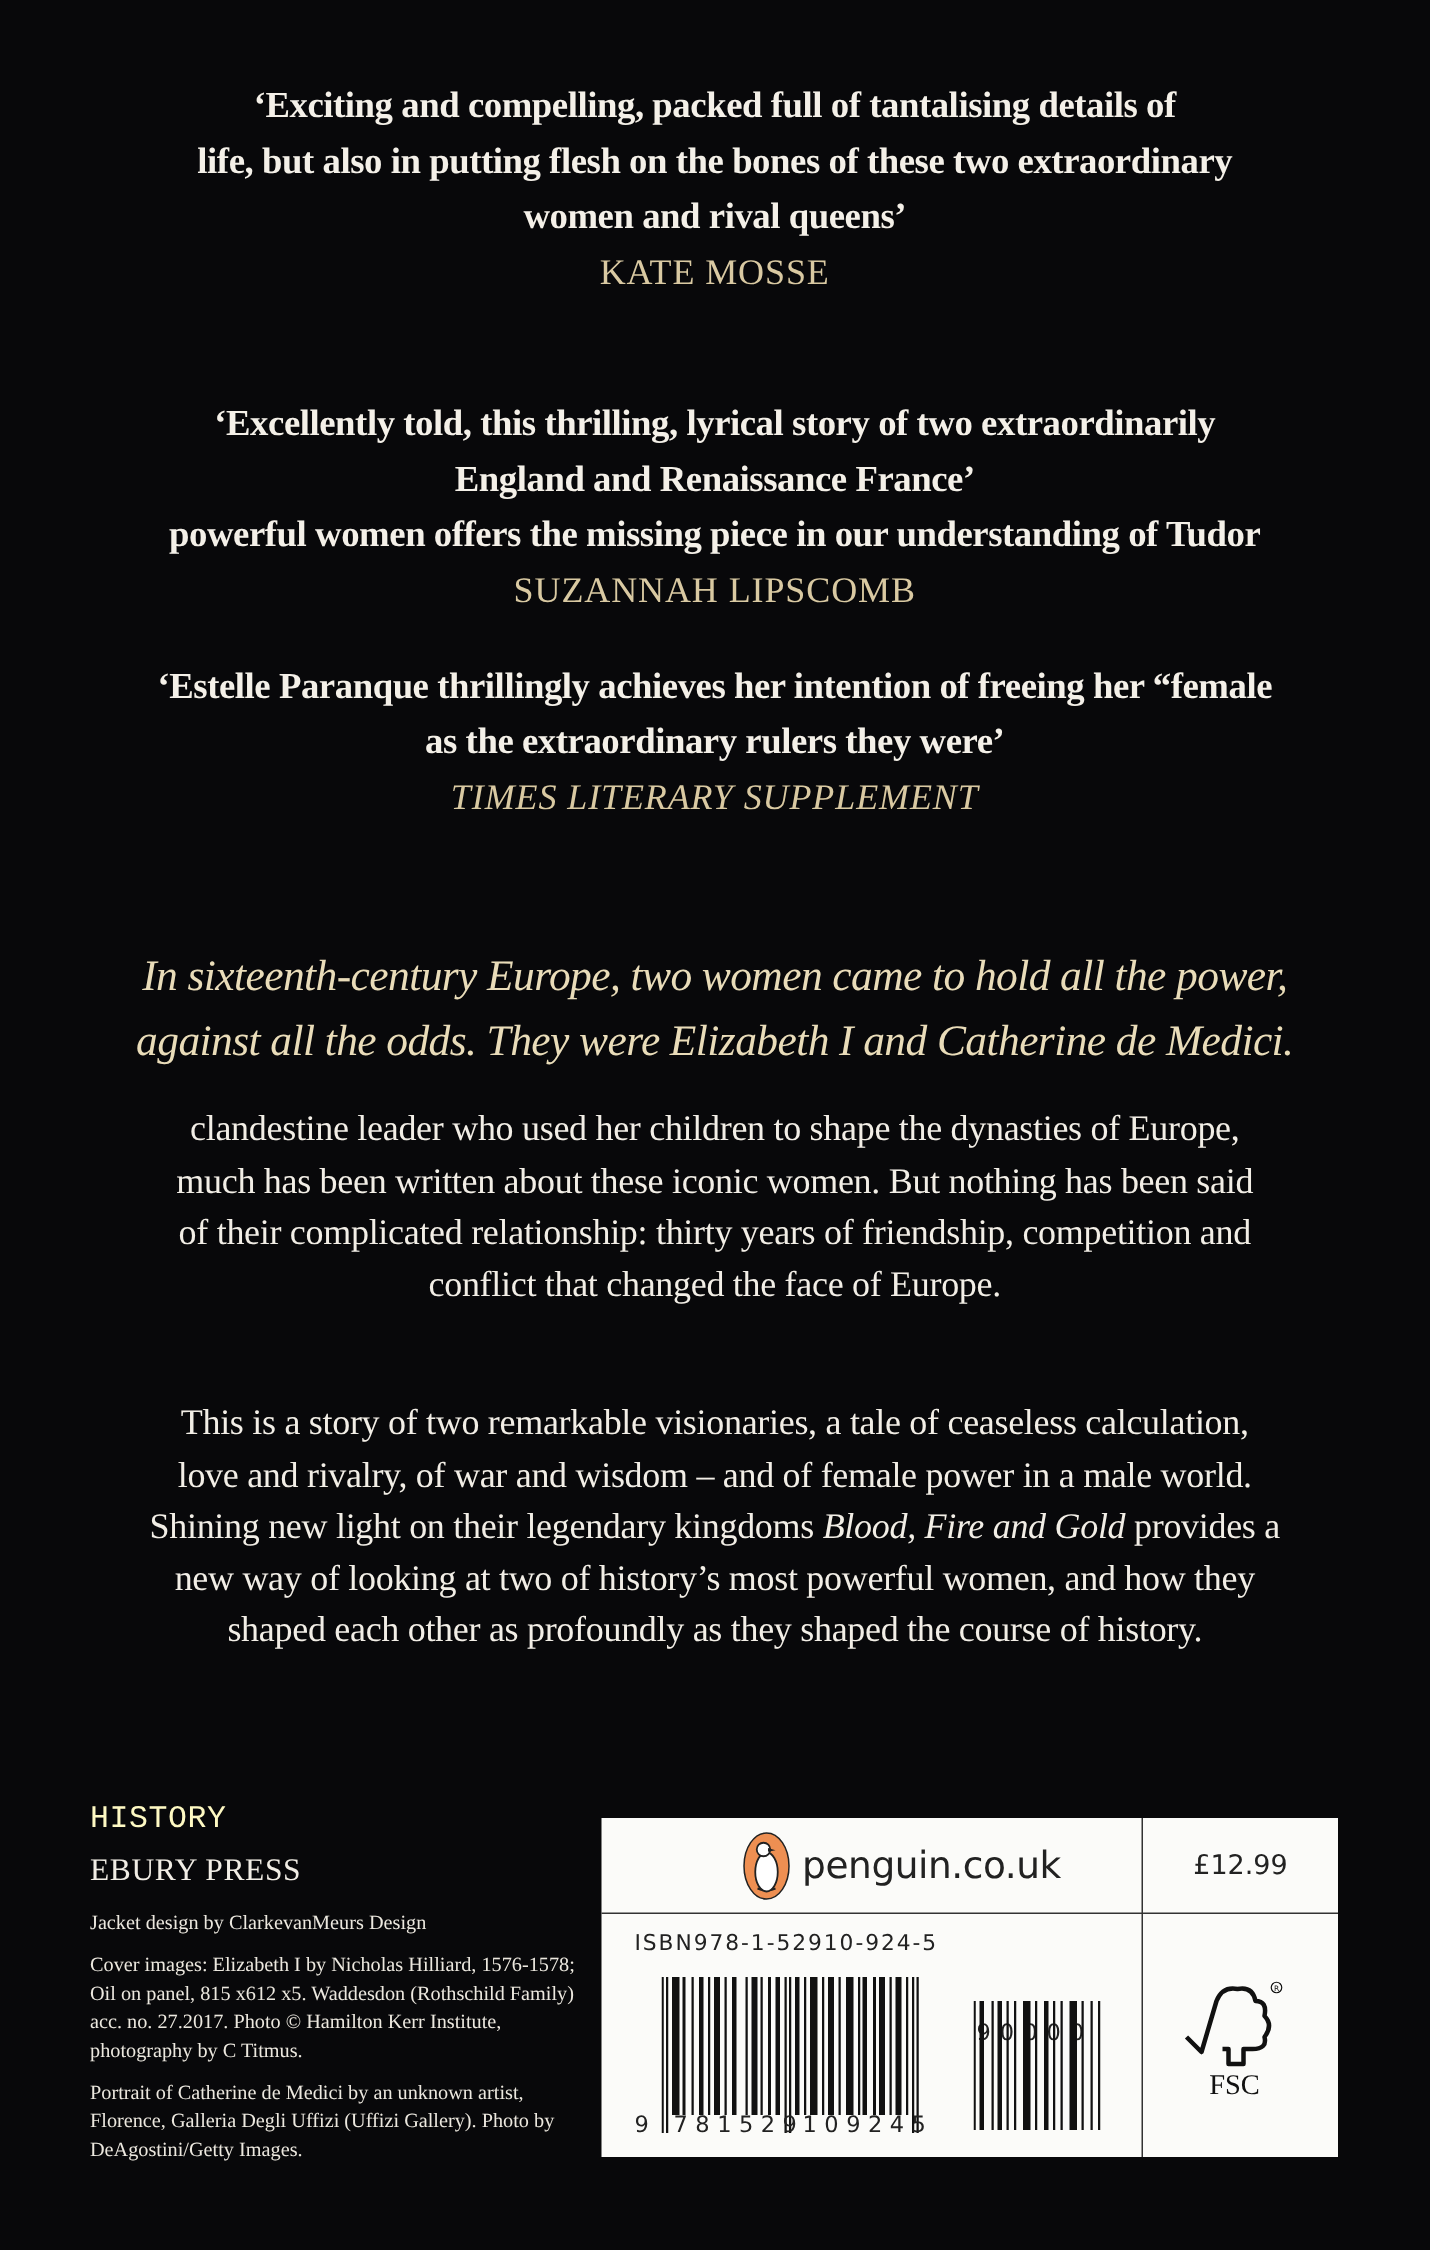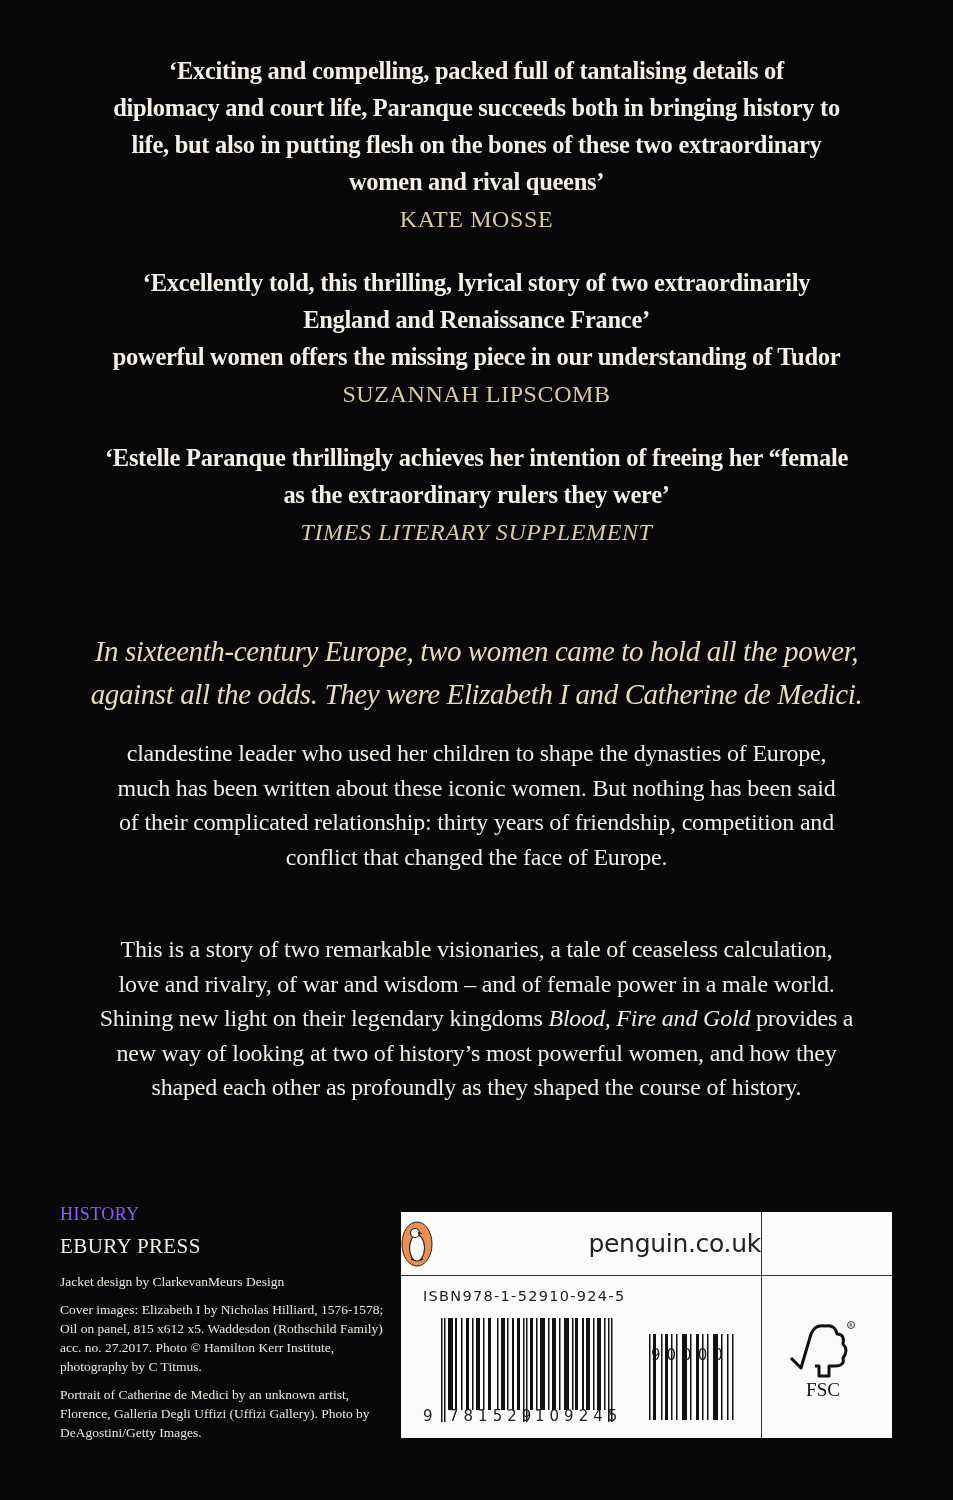--- a/index.html
+++ b/index.html
@@ -45,39 +45,39 @@
     font-size: 24px;
     line-height: 34.5px;
     color: #f2eee6;
     letter-spacing: -0.2px;
   }
   .para em { font-style: italic; }
   .credits {
     position: absolute; left: 60px; top: 1200px; width: 330px;
   }
   .credits .cat {
-    font-size: 18px; color: #8b5cf6; letter-spacing: 0.4px; line-height: 28px;
+    font-size: 21px; color: #fef9c3; letter-spacing: 0.4px; line-height: 28px; font-family: Liberation Mono, monospace;
   }
   .credits .pub {
     font-size: 21px; color: #f1ede5; letter-spacing: 0.4px; line-height: 28px; margin-top: 4px;
   }
   .credits .small {
     font-size: 13.5px; color: #ece8df; line-height: 19px; margin-top: 9px;
   }
   .box {
     position: absolute; left: 401px; top: 1212px;
     width: 491px; height: 226px;
     background: #fbfbf9;
     color: #1a1a1a;
   }
   .vdiv { position: absolute; left: 360px; top: 0; width: 1px; height: 226px; background: #333; }
   .hdiv { position: absolute; left: 0; top: 63px; width: 491px; height: 1px; background: #333; }
   .penguin-row {
     position: absolute; left: 0; top: 0; width: 360px; height: 63px;
-    display: flex; align-items: center; justify-content: space-between; gap: 8px;
+    display: flex; align-items: center; justify-content: center; gap: 8px; padding-left: 20px;
   }
   .site {
     font-family: "DejaVu Sans", sans-serif; font-size: 25px; color: #222; letter-spacing: -0.3px;
   }
   .price {
     position: absolute; left: 361px; top: 0; width: 130px; height: 63px;
     display: flex; align-items: center; justify-content: center;
     font-family: "DejaVu Sans", sans-serif; font-size: 18px; color: #222;
   }
   .isbn {
@@ -95,21 +95,20 @@
     font-family: "DejaVu Sans", sans-serif; font-size: 15px; color: #222;
   }
   .ean-digits span { position: absolute; top: 0; white-space: nowrap; letter-spacing: 5px; }
   .fsc { position: absolute; left: 388px; top: 108px; }
 </style>
 </head>
 <body>
 
 <div class="quote" style="top:52px;">
   <div>‘Exciting and compelling, packed full of tantalising details of</div>
-  <div>diplomacy and court life, Paranque succeeds both in bringing history to</div>
   <div>life, but also in putting flesh on the bones of these two extraordinary</div>
   <div>women and rival queens’</div>
   <span class="attrib">KATE MOSSE</span>
 </div>
 
 <div class="quote" style="top:264px;">
   <div>‘Excellently told, this thrilling, lyrical story of two extraordinarily</div>
   <div>England and Renaissance France’</div>
   <div>powerful women offers the missing piece in our understanding of Tudor</div>
   <span class="attrib">SUZANNAH LIPSCOMB</span>
@@ -157,20 +156,21 @@
     <svg width="32" height="46" viewBox="0 0 32 46">
       <ellipse cx="16" cy="23" rx="15" ry="22" fill="#ee8f52" stroke="#222" stroke-width="1"></ellipse>
       <ellipse cx="16" cy="27" rx="7.5" ry="13" fill="#fff" stroke="#222" stroke-width="1.2"></ellipse>
       <circle cx="14" cy="12" r="4.5" fill="#fff" stroke="#222" stroke-width="1.2"></circle>
       <path d="M17 11 L22 12.5 L17 13.5 Z" fill="#222"></path>
       <path d="M10 38 L13 39 M19 39 L22 38" stroke="#222" stroke-width="1.4"></path>
     </svg>
     <span class="site">penguin.co.uk</span>
   </div>
 
+  <div class="price">£12.99</div>
 
   <div class="isbn">ISBN978-1-52910-924-5</div>
 
   <svg class="barcode-main" width="190" height="104" viewBox="0 0 190 104">
     <g fill="#111">
       <rect x="0" y="0" width="1.5" height="104"></rect>
         <rect x="3" y="0" width="1.5" height="104"></rect>
       <rect x="7" y="0" width="5" height="92"></rect>
         <rect x="14" y="0" width="2" height="92"></rect>
       <rect x="20" y="0" width="1.5" height="92"></rect>

